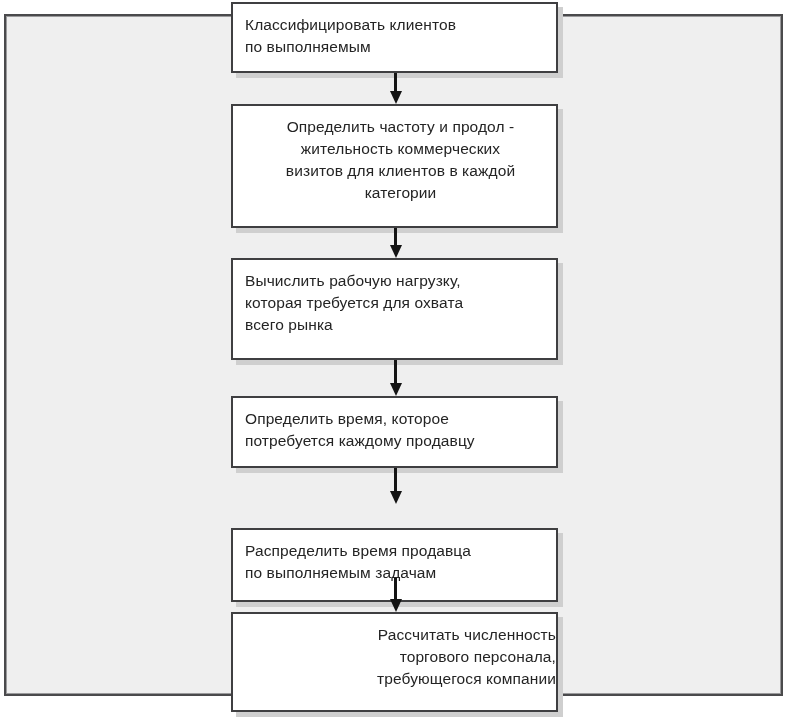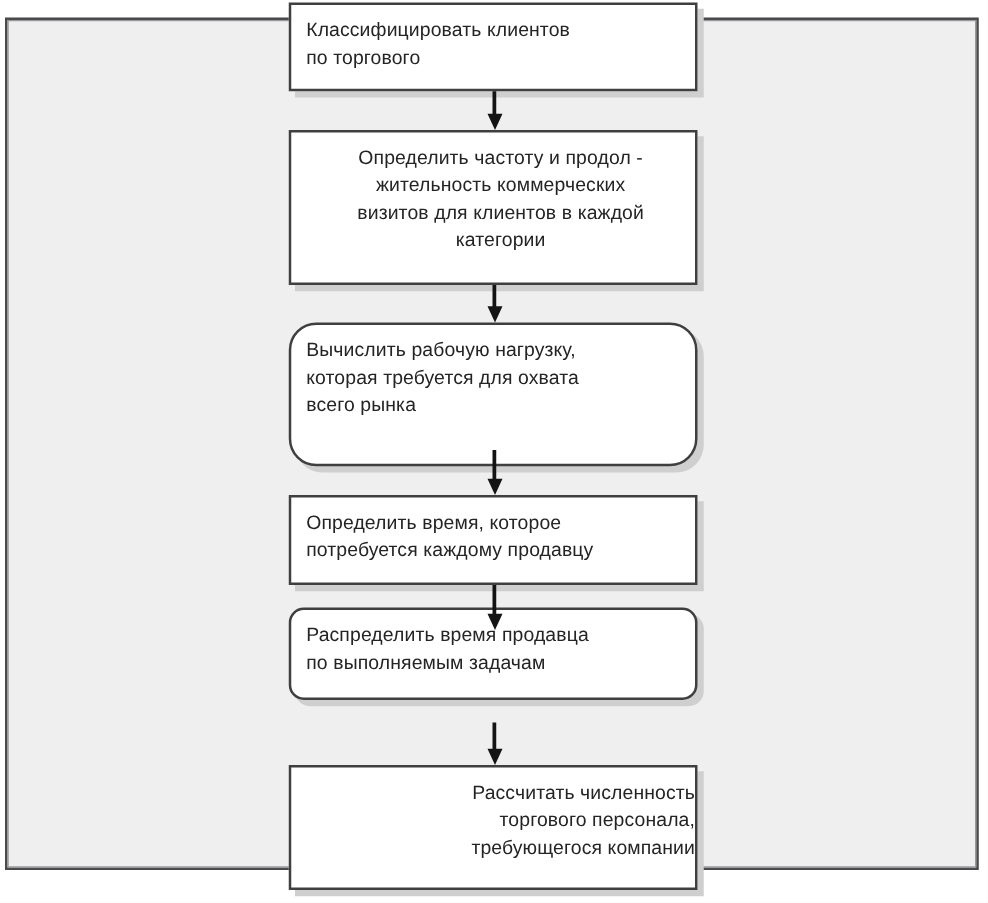--- a/index.html
+++ b/index.html
@@ -69,23 +69,23 @@
     font-size: 15.5px;
     line-height: 1.42;
     color: #242424;
     letter-spacing: 0.1px;
     white-space: pre-line;
   }
 
   
   #node-0 { top: 2px;   height: 71px; }
   #node-1 { top: 104px; height: 124px; text-align: center; }
-  #node-2 { top: 258px; height: 115px; border-radius: 22px; }
+  #node-2 { top: 258px; height: 102px; }
   #node-3 { top: 396px; height: 72px; }
-  #node-4 { top: 486px; height: 74px; border-radius: 12px; }
+  #node-4 { top: 528px; height: 74px; }
   #node-5 { top: 612px; height: 100px; text-align: right; }
 
   
   .arrow {
     position: absolute;
     left: 391px;
     width: 8px;
     z-index: 3;
   }
   .arrow .shaft {
@@ -121,21 +121,21 @@
 <body>
 
 <div id="canvas">
 
   <div class="frame-panel"></div>
 
   <div class="flow">
 
     <div class="node" id="node-0">
       <span class="node-label">Классифицировать клиентов
-по торгового</span>
+по выполняемым</span>
     </div>
 
     <div class="arrow" id="arrow-0">
       <span class="shaft"></span>
       <span class="head"></span>
     </div>
 
     <div class="node" id="node-1">
       <span class="node-label">Определить частоту и продол -
 жительность коммерческих

